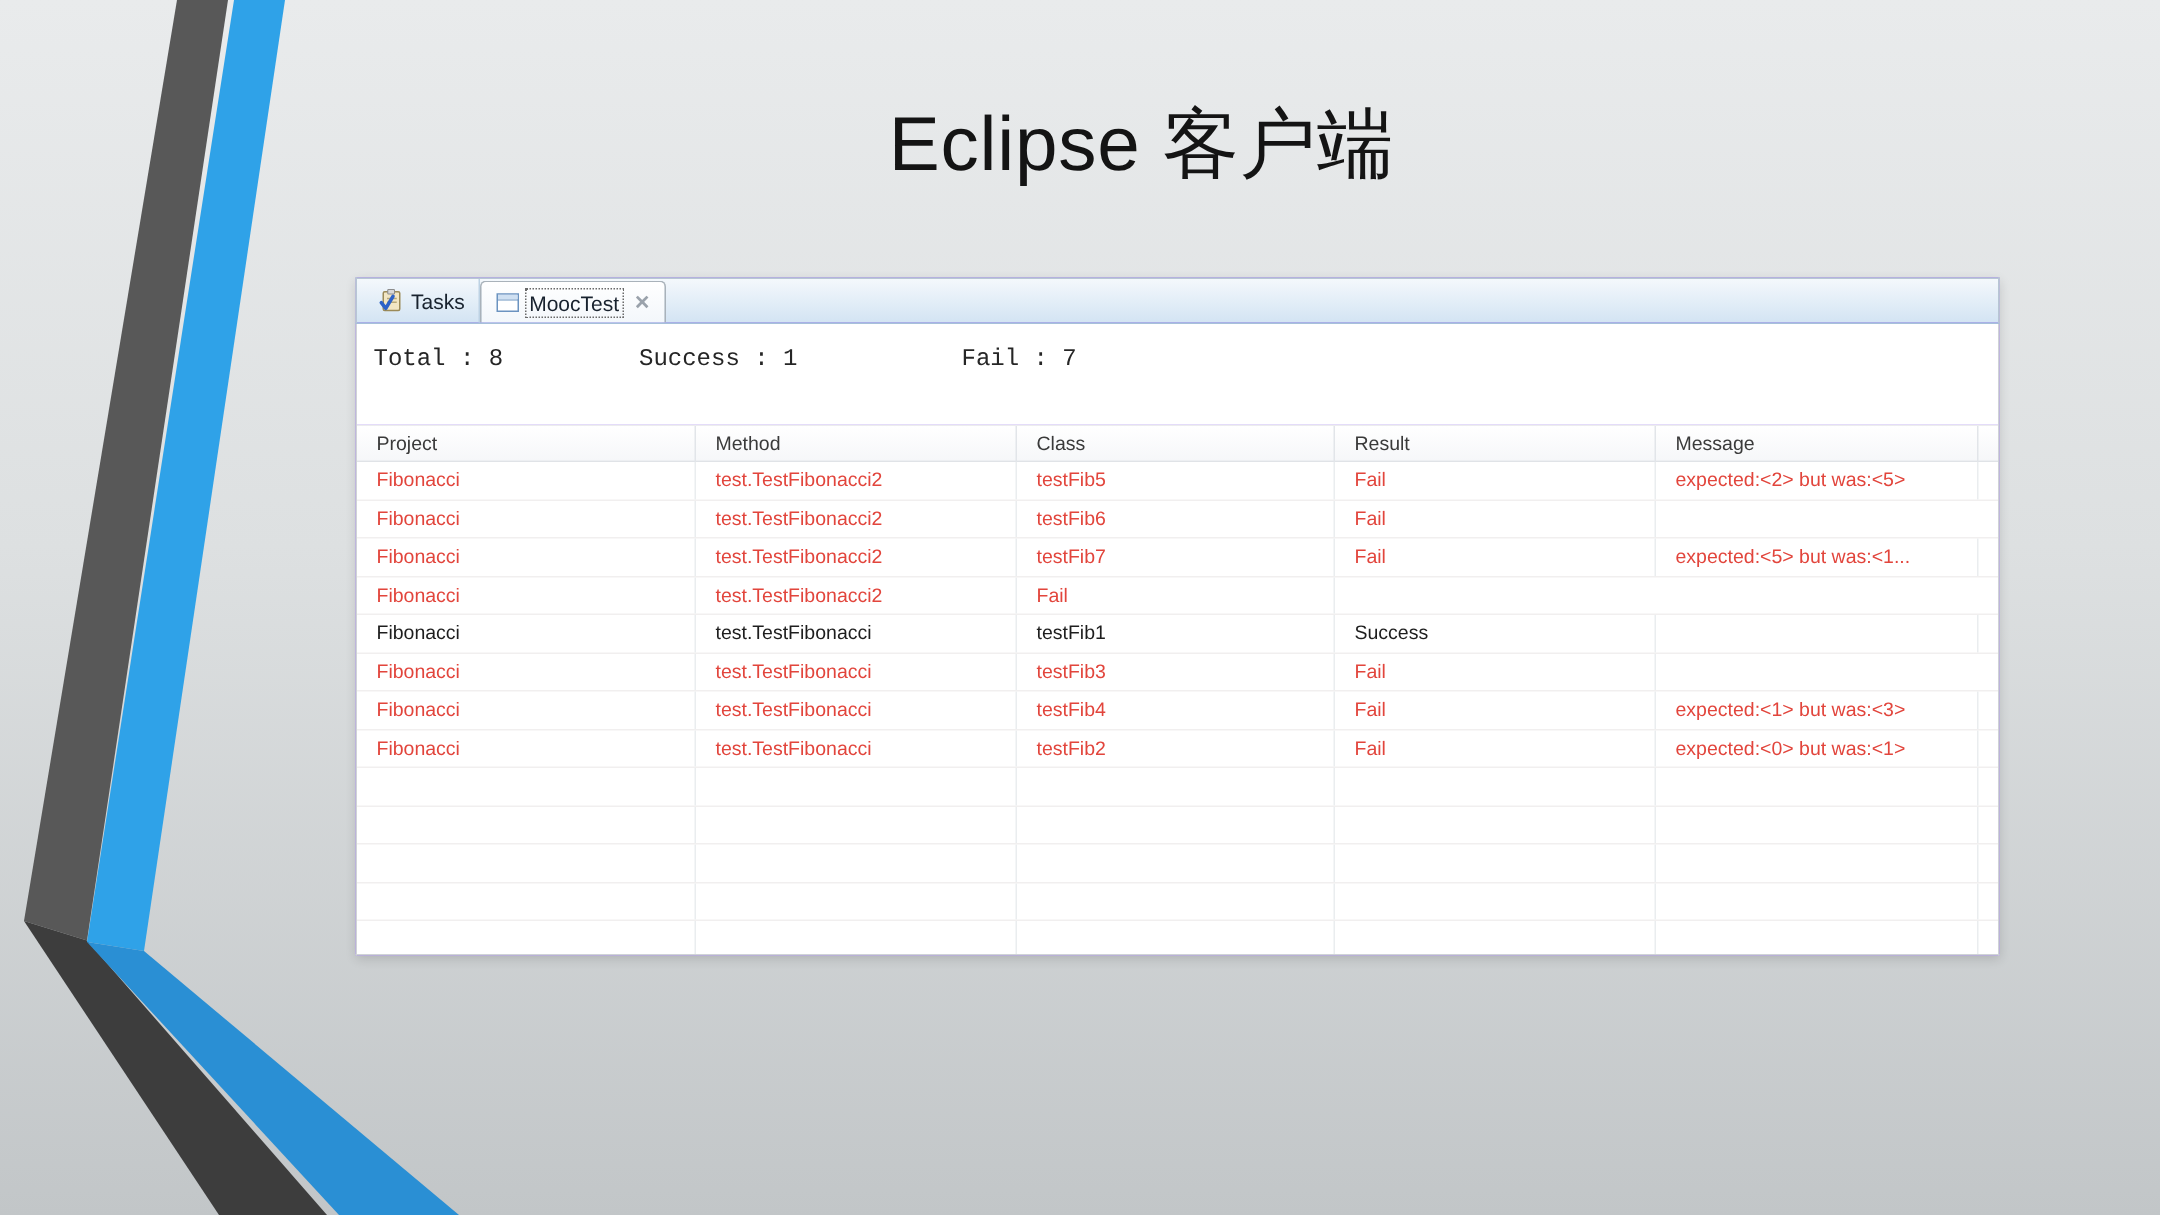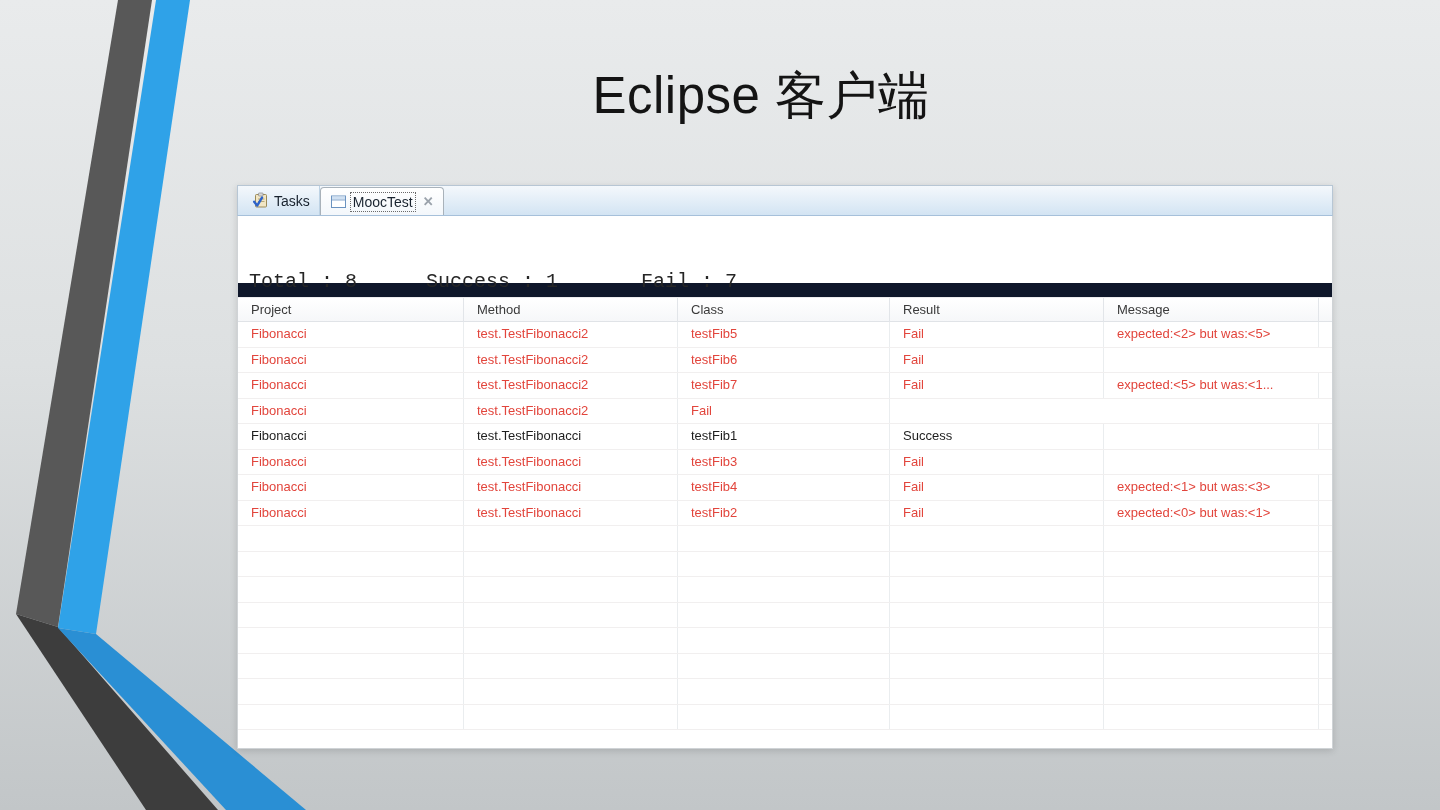--- a/index.html
+++ b/index.html
@@ -29,22 +29,22 @@
   .stripes .b-lo{fill:var(--ribbon-blue-lower);}
 
   .title{
     position:absolute;top:62px;left:0;width:100%;
     text-align:center;transform:translateX(41px);
     font-size:51px;font-weight:400;color:#141414;z-index:2;
     letter-spacing:0.5px;
   }
 
   .panel{
-    position:absolute;left:237px;top:185px;width:1096px;height:564px;
-    background:#0f172a;z-index:1;
+    position:absolute;left:237px;top:185px;width:1096px;height:452px;
+    background:#8b5cf6;z-index:1;
     border:1px solid #cfd3d6;border-top:none;
     box-shadow:0 2px 7px rgba(0,0,0,0.14);
     text-decoration:underline;
   }
 
   
   .tabbar{
     position:absolute;top:0;left:-1px;right:-1px;height:31px;
     background:linear-gradient(to bottom,var(--tabstrip-top),var(--tabstrip-bottom));
     border:1px solid #b7c6d4;
@@ -64,28 +64,28 @@
   .close-x{
     font-size:13px;line-height:13px;color:#9aa2ab;font-weight:bold;
     margin-left:4px;cursor:default;
   }
 
   
   .summary{position:absolute;top:31px;left:0;right:0;height:67px;background:#fff;}
   .summary span{
     position:absolute;top:14px;
     font-family:"Liberation Mono",monospace;
-    font-size:20px;color:#262626;white-space:pre;margin-top:40px;
+    font-size:16px;color:#262626;white-space:pre;
   }
   .sum-total{left:11px;}
   .sum-success{left:188px;}
   .sum-fail{left:403px;}
 
   
-  .table{position:absolute;top:98px;left:0;right:0;bottom:0;overflow:hidden;background:#fff;margin-top:14px;}
+  .table{position:absolute;top:98px;left:0;right:0;bottom:0;overflow:hidden;background:#fff;}
   .thead,.trow{
     display:grid;
     grid-template-columns:226px 214px 212px 214px 215px 1fr;
   }
   .thead{
     height:25px;line-height:24px;
     background:linear-gradient(to bottom,#ffffff,#f6f7f9);
     border-top:1px solid #ececee;
     border-bottom:1px solid #e0e3e7;
     color:#3a3a3a;font-size:13px;

